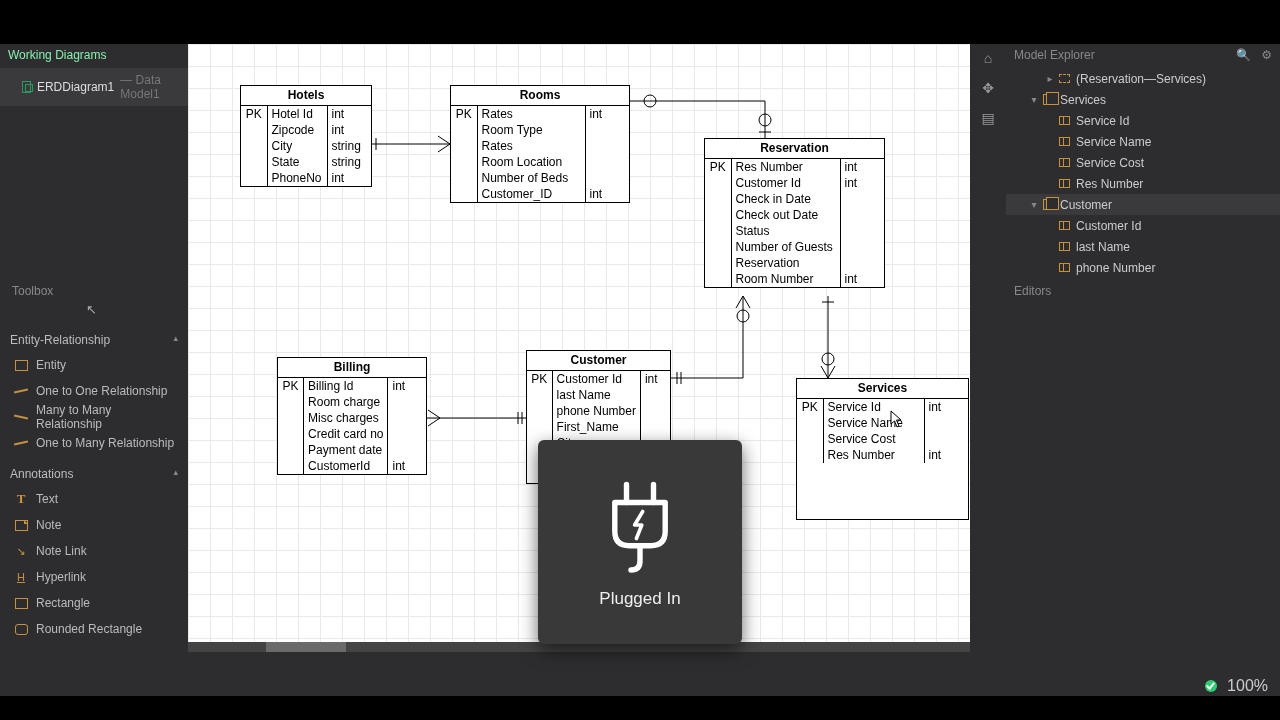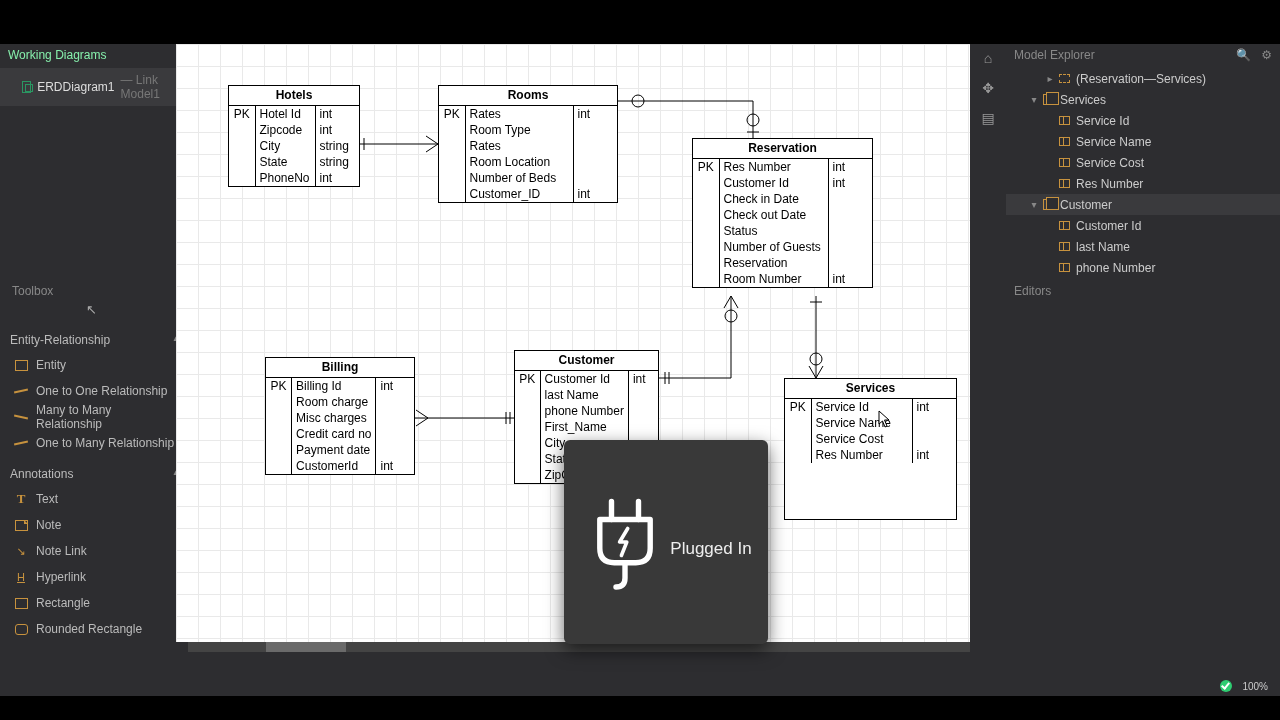--- a/index.html
+++ b/index.html
@@ -23,21 +23,21 @@
   .sq { border:1px solid #c7923e; width:13px; height:11px; }
   .ln { width:14px; height:2px; background:#c7923e; transform:rotate(-12deg); }
   .ln2 { width:14px; height:2px; background:#c7923e; transform:rotate(12deg); }
   .t  { color:#c7923e; font-weight:700; font-family:serif; font-size:13px; }
   .n  { border:1px solid #c7923e; width:13px; height:11px; position:relative; }
   .n::after{ content:""; position:absolute; right:-1px; top:-1px; width:0; height:0; border-left:4px solid #c7923e; border-top:4px solid transparent; }
   .nl { color:#c7923e; font-size:11px; }
   .hl { color:#c7923e; text-decoration:underline; font-size:11px; }
   .rr { border:1px solid #c7923e; width:13px; height:11px; border-radius:3px; }
   
-  .canvas { position:absolute; left:176px; top:0; width:856px; height:598px; background:#fff; overflow:hidden;
+  .canvas { position:absolute; left:188px; top:0; width:856px; height:598px; background:#fff; overflow:hidden;
     background-image:linear-gradient(#e9e9e9 1px,transparent 1px),linear-gradient(90deg,#e9e9e9 1px,transparent 1px);
     background-size:22px 22px;text-decoration:underline; }
   .entity { position:absolute; background:#fff; border:1px solid #000; font-size:12px; color:#000; }
   .entity .title { text-align:center; font-weight:700; border-bottom:1px solid #000; padding:2px 0 3px; font-size:12px; background:#fff; }
   .entity table { width:100%; border-collapse:collapse; font-size:12px; }
   .entity td { padding:1px 4px; vertical-align:top; line-height:14px; white-space:nowrap; }
   .entity td.pk { border-right:1px solid #000; width:26px; text-align:center; }
   .entity td.tp { border-left:1px solid #000; width:44px; }
   svg.wires { position:absolute; left:0; top:0; width:782px; height:598px; pointer-events:none; }
   svg.wires line, svg.wires circle, svg.wires path { stroke:#000; fill:none; stroke-width:1; }
@@ -52,46 +52,46 @@
   .tree-row { display:flex; align-items:center; padding:3px 6px; color:#ccc; height:21px; cursor:pointer; }
   .tree-row.sel { background:#3a3a3d; }
   .twist { width:12px; color:#888; font-size:10px; margin-right:3px; text-align:center; }
   .cube  { width:11px; height:11px; border:1px solid #c7923e; margin-right:6px; position:relative; }
   .cube::before { content:""; position:absolute; left:2px; top:-3px; width:11px; height:11px; border:1px solid #c7923e; background:#2d2d30; }
   .col-ico { width:11px; height:9px; border:1px solid #c7923e; margin-right:6px; position:relative; }
   .col-ico::before { content:""; position:absolute; left:3px; top:-1px; width:1px; height:9px; background:#c7923e; }
   .assoc-ico { width:11px; height:9px; border:1px dashed #c7923e; margin-right:6px; }
   .editors-hdr { position:absolute; left:8px; top:240px; color:#888; font-size:12px; }
   
-  .toast { position:absolute; left:564px; top:396px; width:204px; height:204px; background:#393939; border-radius:6px;
-    box-shadow:0 6px 18px rgba(0,0,0,.6); display:flex; flex-direction:row; align-items:center; justify-content:center; color:#fff; z-index:30; }
+  .toast { position:absolute; left:538px; top:396px; width:204px; height:204px; background:#393939; border-radius:6px;
+    box-shadow:0 6px 18px rgba(0,0,0,.6); display:flex; flex-direction:column; align-items:center; justify-content:center; color:#fff; z-index:30; }
   .toast svg { width:90px; height:100px; }
   .toast .cap { margin-top:14px; font-size:17px; color:#eee; }
   
   .mouse { position:absolute; left:702px; top:366px; width:14px; height:18px; pointer-events:none; z-index:25; }
   
   .status { position:absolute; left:0; top:676px; width:1280px; height:20px; background:#2d2d30; color:#ccc;
-    font-size:10px; display:flex; align-items:center; justify-content:flex-end; padding-right:12px; }
+    font-size:16px; display:flex; align-items:center; justify-content:flex-end; padding-right:12px; }
   .status .ok { width:12px; height:12px; border-radius:50%; background:#2ecc71; margin-right:10px; position:relative; }
   .status .ok::after { content:""; position:absolute; left:3px; top:1px; width:3px; height:6px; border:solid #fff; border-width:0 2px 2px 0; transform:rotate(40deg); }
   
   .hbar { position:absolute; left:188px; top:598px; width:782px; height:10px; background:#444; }
   .hbar .thumb { position:absolute; left:78px; top:0; width:80px; height:10px; background:#6a6a6a; }
 </style>
 </head>
 <body>
 
 <div class="app">
 
   <div class="left">
     <div class="hdr">Working Diagrams</div>
     <div class="file-item">
       <span class="fi-icon"></span>
       <span class="fi-main">ERDDiagram1</span>
-      <span class="fi-sub">— Link Model1</span>
+      <span class="fi-sub">— Data Model1</span>
     </div>
 
     <div class="toolbox-hdr">Toolbox</div>
     <div class="cursor-icon">↖</div>
 
     <div class="section" style="top:284px;">
       <div class="section-title">
         <span>Entity-Relationship</span>
         <span class="caret">▴</span>
       </div>

